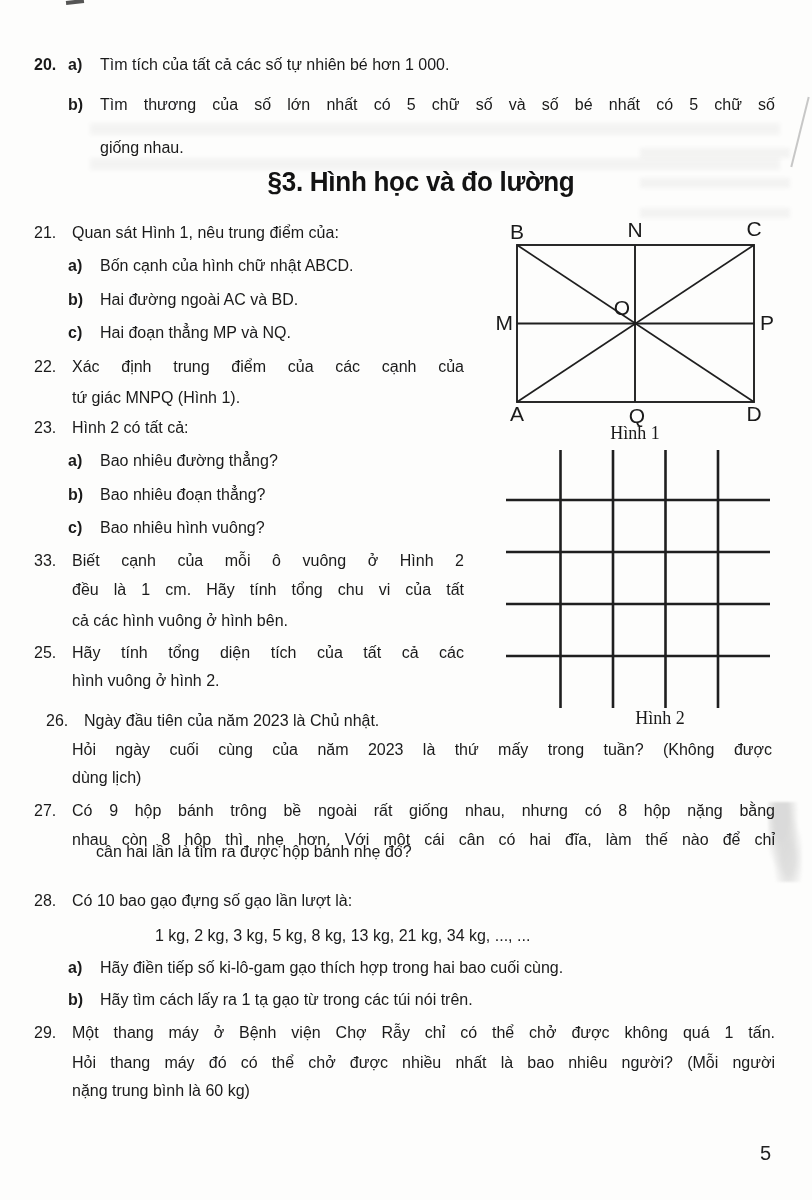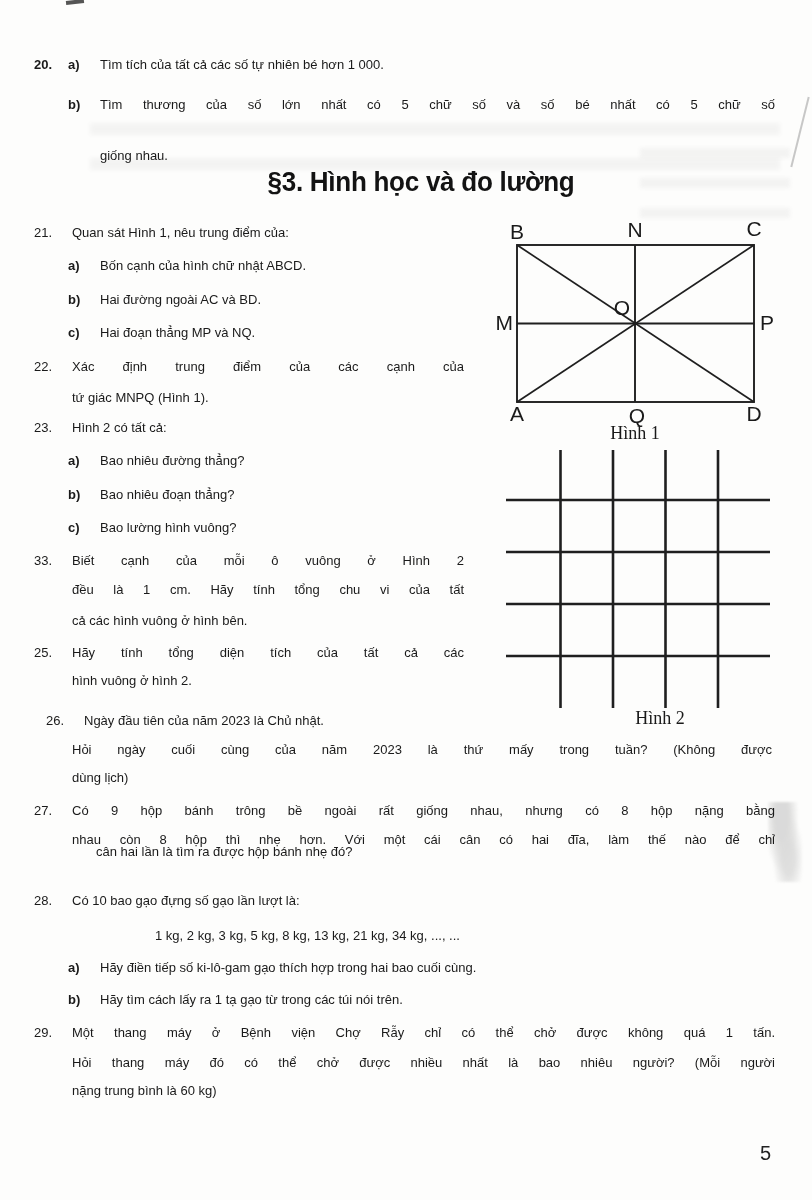--- a/index.html
+++ b/index.html
@@ -7,21 +7,21 @@
     position:relative;
     width:812px;height:1200px;
     background:#fdfdfc;
     font-family:"Liberation Sans", sans-serif;
     color:#1a1a1a;
     overflow:hidden;
     margin:0 auto;
   }
   .ln{
     position:absolute;
-    font-size:13px;
+    font-size:16px;
     line-height:26px;
     letter-spacing:0px;
     white-space:normal;
   }
   .just{
     text-align:justify;
     text-align-last:justify;
     text-justify:inter-word;
   }
   .num{display:inline-block;width:38px;font-weight:normal;}
@@ -55,21 +55,21 @@
   <div class="artifact" style="left:90px;top:118px;width:690px;height:52px;opacity:.05;background:repeating-linear-gradient(0deg,#555 0 12px,transparent 12px 35px);filter:blur(2px);"></div>
   <div class="artifact" style="left:640px;top:148px;width:150px;height:70px;opacity:.06;background:repeating-linear-gradient(0deg,#555 0 10px,transparent 10px 30px);filter:blur(2px);"></div>
   <div class="artifact" style="left:768px;top:802px;width:34px;height:80px;opacity:.25;background:radial-gradient(ellipse at 40% 20%,#777 0 25%,transparent 60%),radial-gradient(ellipse at 60% 70%,#888 0 20%,transparent 55%);filter:blur(1px);"></div>
 
   <div class="ln" style="left:34px;top:52px;width:741px;">
     <span class="num34">20.</span><span class="sub">a)</span><span>Tìm tích của tất cả các số tự nhiên bé hơn 1 000.</span>
   </div>
   <div class="ln just" style="left:68px;top:92px;width:707px;">
     <span class="sub">b)</span><span>Tìm thương của số lớn nhất có 5 chữ số và số bé nhất có 5 chữ số</span>
   </div>
-  <div class="ln" style="left:100px;top:143px;text-align:right;">
+  <div class="ln" style="left:100px;top:135px;text-align:right;">
     <span>giống nhau.</span>
   </div>
 
   <div class="heading">§3. Hình học và đo lường</div>
 
   <div class="ln" style="left:34px;top:220px;">
     <span class="num">21.</span><span>Quan sát Hình 1, nêu trung điểm của:</span>
   </div>
   <div class="ln" style="left:68px;top:253px;">
     <span class="sub">a)</span><span>Bốn cạnh của hình chữ nhật ABCD.</span>
@@ -91,21 +91,21 @@
   <div class="ln" style="left:34px;top:415px;">
     <span class="num">23.</span><span>Hình 2 có tất cả:</span>
   </div>
   <div class="ln" style="left:68px;top:448px;">
     <span class="sub">a)</span><span>Bao nhiêu đường thẳng?</span>
   </div>
   <div class="ln" style="left:68px;top:482px;">
     <span class="sub">b)</span><span>Bao nhiêu đoạn thẳng?</span>
   </div>
   <div class="ln" style="left:68px;top:515px;">
-    <span class="sub">c)</span><span>Bao lường hình vuông?</span>
+    <span class="sub">c)</span><span>Bao nhiêu hình vuông?</span>
   </div>
 
   <div class="ln just" style="left:34px;top:548px;width:430px;">
     <span class="num">33.</span><span>Biết cạnh của mỗi ô vuông ở Hình 2</span>
   </div>
   <div class="ln just" style="left:72px;top:577px;width:392px;">
     <span>đều là 1 cm. Hãy tính tổng chu vi của tất</span>
   </div>
   <div class="ln" style="left:72px;top:608px;">
     <span>cả các hình vuông ở hình bên.</span>

